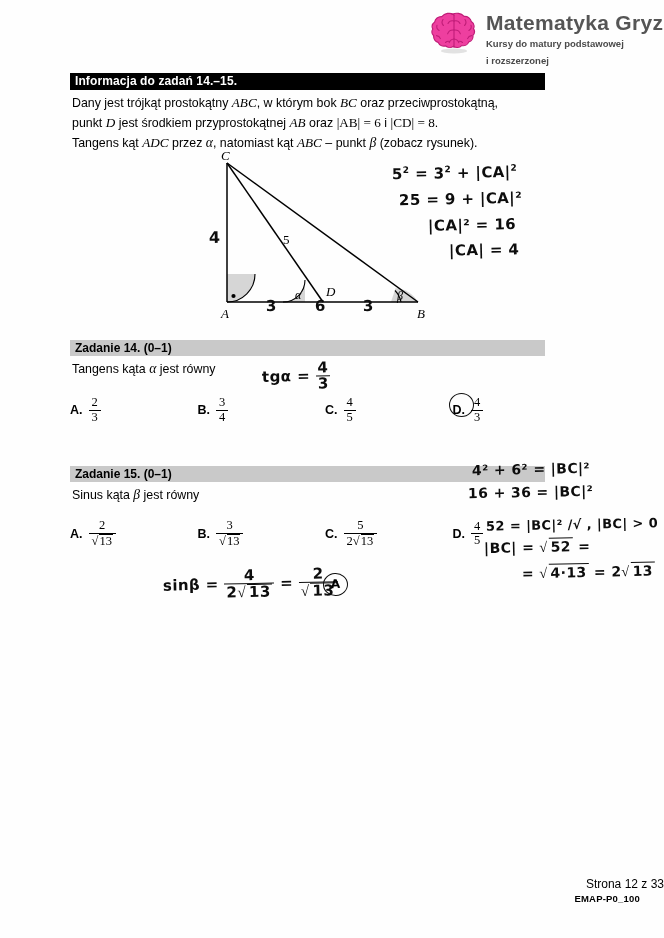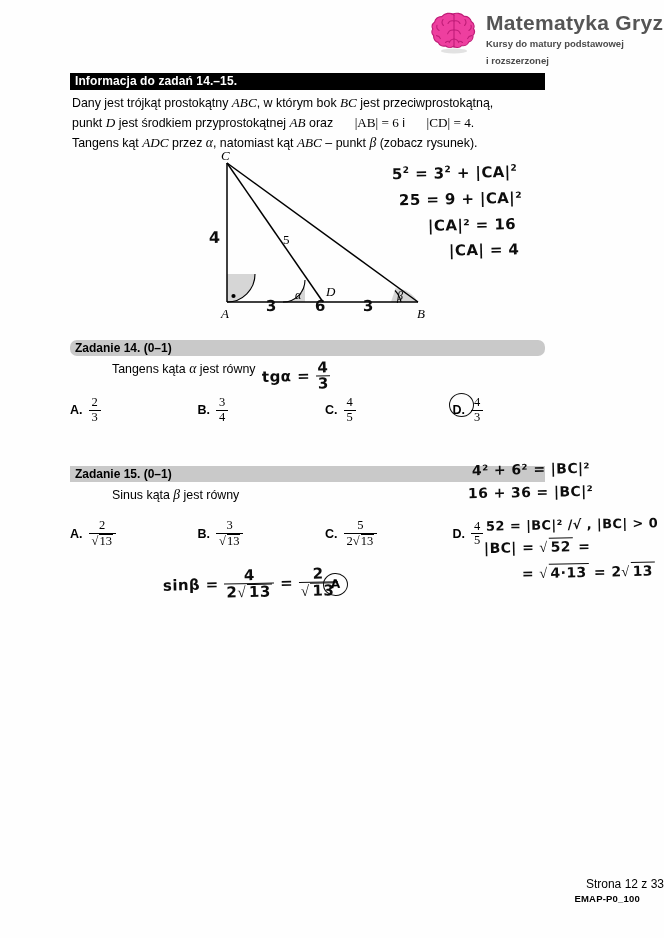--- a/index.html
+++ b/index.html
@@ -75,21 +75,21 @@
   .info-body {
     position: absolute;
     left: 72px;
     top: 93px;
     width: 500px;
     font-size: 12.4px;
     line-height: 20px;
   }
   .info-body .ln { white-space: nowrap; }
   .mi { font-family: "Liberation Serif", serif; font-style: italic; font-size: 13.2px; }
-  .mu { font-family: "Liberation Serif", serif; font-size: 13.2px; margin-left: 18px; }
+  .mu { font-family: "Liberation Serif", serif; font-size: 13.2px; }
   .gk { font-family: "Liberation Serif", serif; font-style: italic; font-size: 13.6px; }
 
   
   .figure {
     position: absolute;
     left: 195px;
     top: 152px;
     width: 245px;
     height: 170px;
   }
@@ -102,28 +102,27 @@
     width: 475px;
     height: 16px;
     background: #c9c9c9;
     font-size: 12px;
     font-weight: bold;
     line-height: 16px;
     padding-left: 5px;
     box-sizing: border-box;
     color: #000;
   }
-  #bar14 { top: 340px; border-radius: 7px; }
+  #bar14 { top: 340px; }
   #bar15 { top: 466px; }
 
   .prompt {
     position: absolute;
     left: 72px;
     font-size: 12.4px;
-    margin-left: 40px;
   }
   #prompt14 { top: 361px; }
   #prompt15 { top: 487px; text-align: center; }
 
   
   .answers {
     position: absolute;
     left: 70px;
     width: 510px;
     display: flex;
@@ -268,24 +267,24 @@
       <div class="brand-title">Matematyka Gryzie</div>
       <div class="brand-sub">Kursy do matury podstawowej</div>
       <div class="brand-sub">i rozszerzonej</div>
     </div>
   </div>
 
   <div class="info-bar">Informacja do zadań 14.–15.</div>
 
   <div class="info-body">
     <div class="ln">
-      <span>Dany jest trójkąt prostokątny </span><span class="mi">ABC</span><span>, w którym bok </span><span class="mi">BC</span><span> jest przeciwprostokątną,</span>
+      <span>Dany jest trójkąt prostokątny </span><span class="mi">ABC</span><span>, w którym bok </span><span class="mi">BC</span><span> oraz przeciwprostokątną,</span>
     </div>
     <div class="ln">
-      <span>punkt </span><span class="mi">D</span><span> jest środkiem przyprostokątnej </span><span class="mi">AB</span><span> oraz </span><span class="mu">|AB| = 6</span><span> i </span><span class="mu">|CD| = 4</span><span>.</span>
+      <span>punkt </span><span class="mi">D</span><span> jest środkiem przyprostokątnej </span><span class="mi">AB</span><span> oraz </span><span class="mu">|AB| = 6</span><span> i </span><span class="mu">|CD| = 8</span><span>.</span>
     </div>
     <div class="ln">
       <span>Tangens kąt </span><span class="mi">ADC</span><span> przez </span><span class="gk">α</span><span>, natomiast kąt </span><span class="mi">ABC</span><span> – punkt </span><span class="gk">β</span><span> (zobacz rysunek).</span>
     </div>
   </div>
 
   <div class="figure">
     <svg width="245" height="170" viewBox="0 0 245 170">
 
       <path d="M32 150 A28 28 0 0 0 60 122 L32 122 Z" fill="#d6d6d6" stroke="none"></path>

